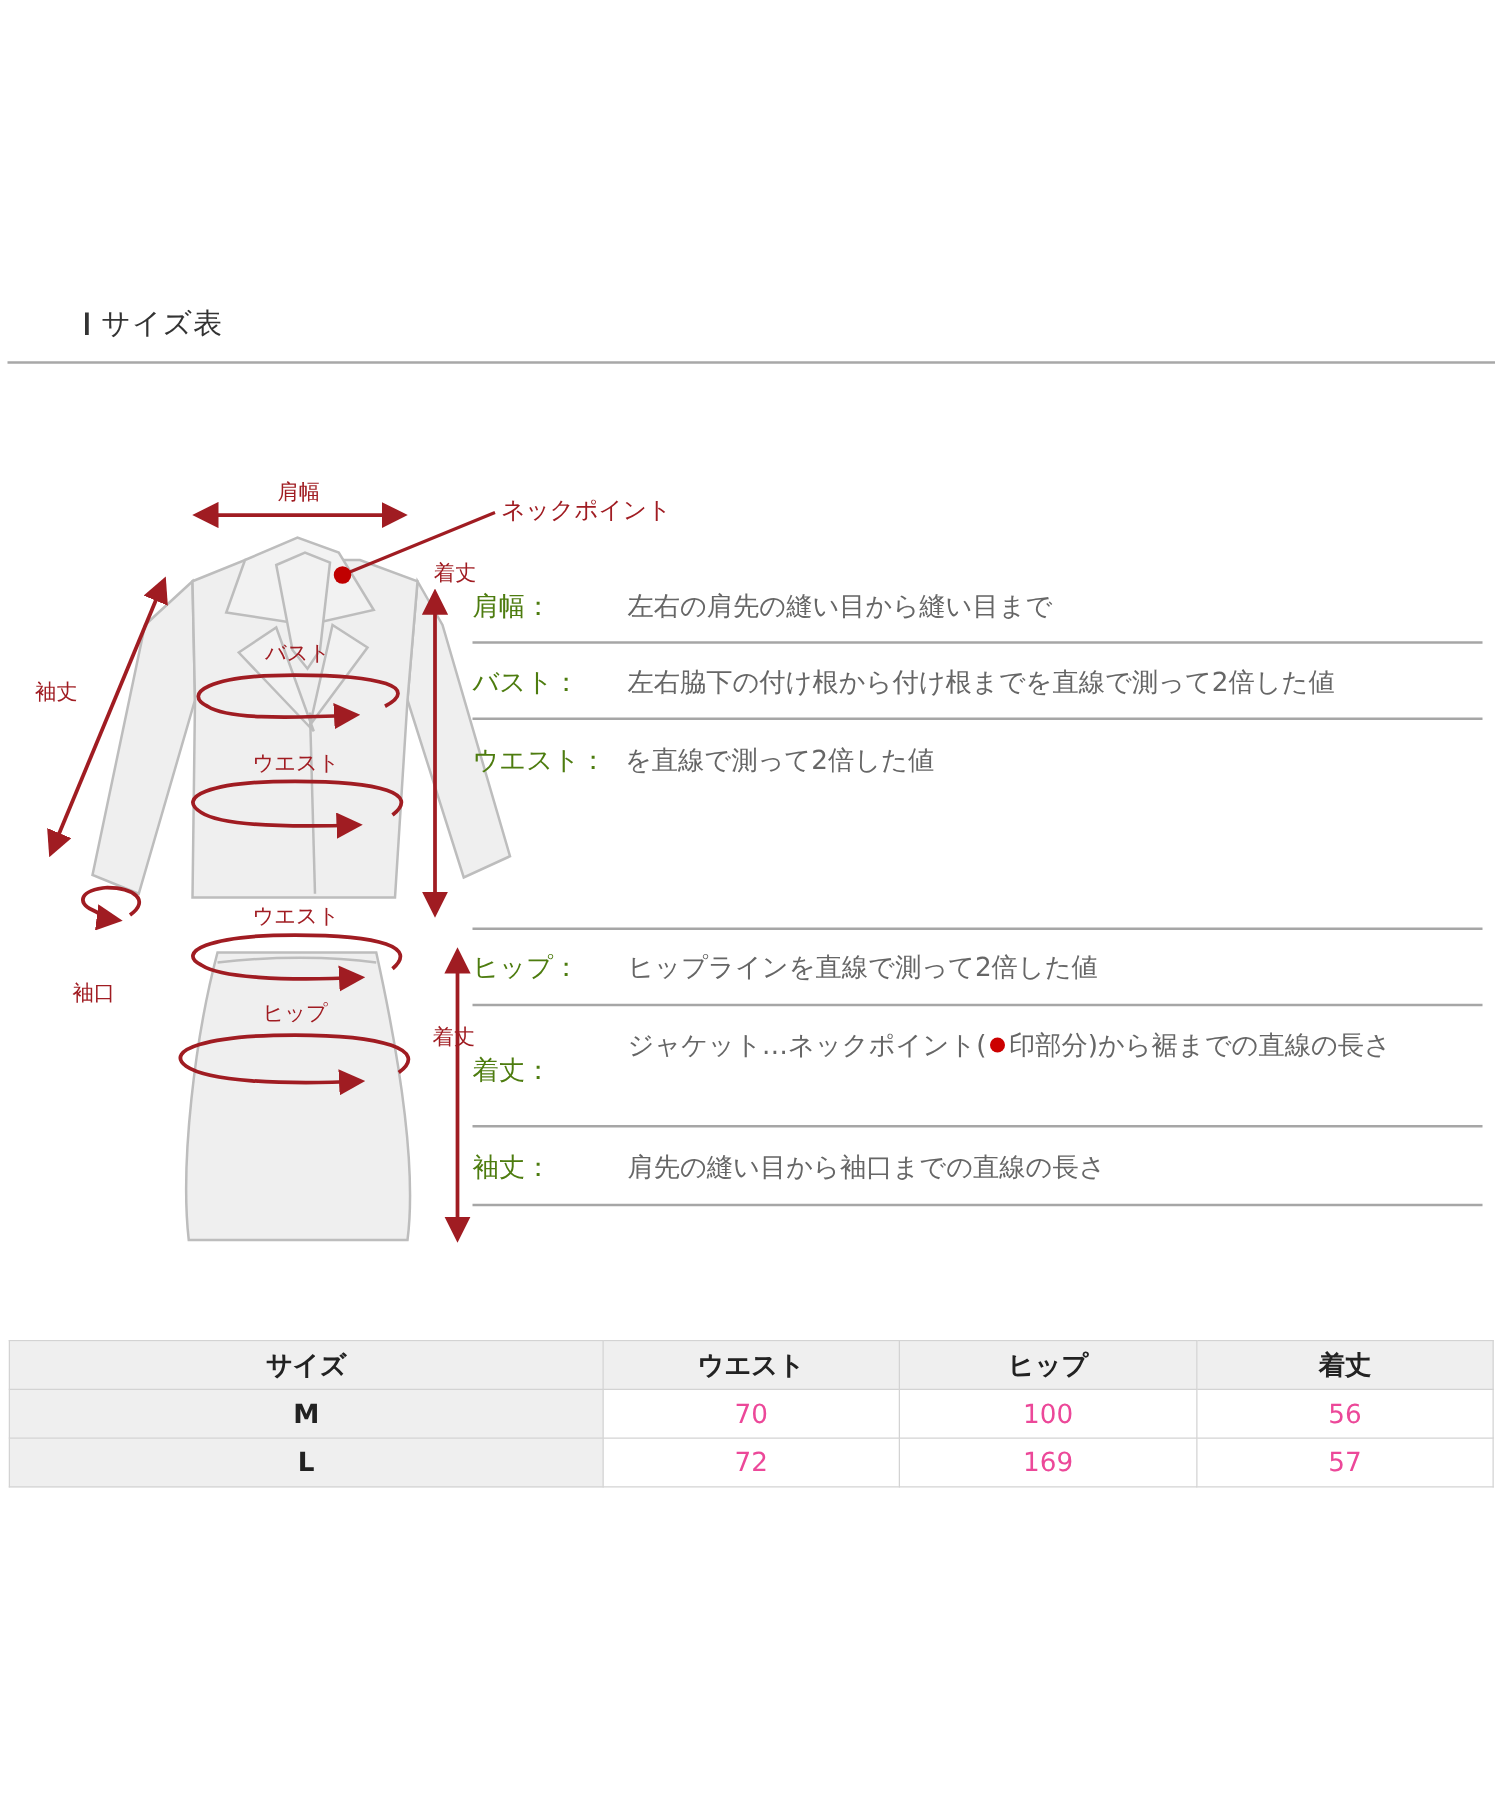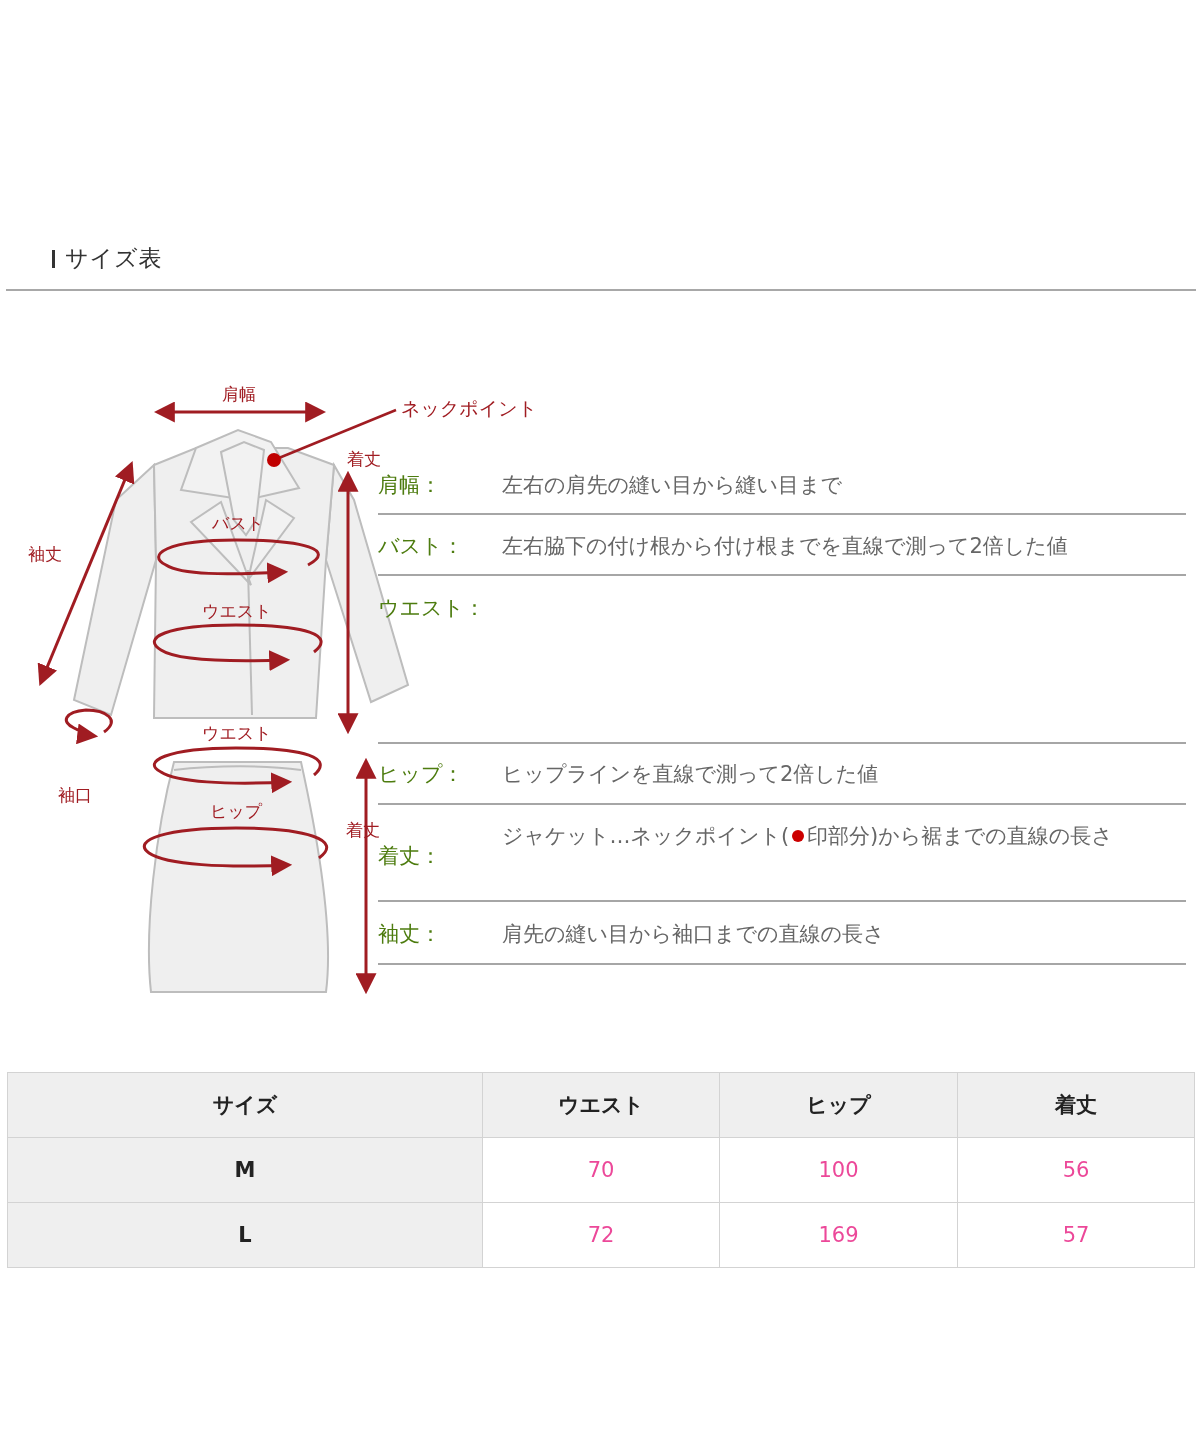--- a/index.html
+++ b/index.html
@@ -1,34 +1,34 @@
 <!DOCTYPE html>
 <html><head>
   <meta charset="utf-8">
   <style>
     html, body { margin: 0; padding: 0; background: #ffffff; }
     body { width: 1200px; height: 1440px; position: relative; overflow: hidden;
            font-family: "DejaVu Sans", "Liberation Sans", sans-serif; color: #444; }
-    .section-title { position: absolute; left: 4px; top: 243px; font-size: 23px; color: #333; letter-spacing: 1px; padding-left: 48px; }
+    .section-title { position: absolute; left: 20px; top: 243px; font-size: 23px; color: #333; letter-spacing: 1px; padding-left: 48px; }
     .section-title .bar { display: inline-block; width: 3px; height: 18px; background: #333; margin-right: 10px; vertical-align: -2px; }
     .title-rule { position: absolute; left: 6px; top: 289px; width: 1190px; height: 2px; background: #a8a8a8; }
 
     .diagram { position: absolute; left: 16px; top: 370px; width: 560px; height: 640px; }
     .diagram svg { position: absolute; left: 0; top: 0; }
     .dlabel { position: absolute; color: #a01c22; font-size: 17px; white-space: nowrap; line-height: 1; }
 
     .desc { position: absolute; left: 378px; width: 808px; }
     .desc-row { position: absolute; left: 0; width: 808px; font-size: 21px; color: #555; }
     .desc-row .term { position: absolute; left: 0; top: 0; color: #4d7c0f; }
     .desc-row .def { position: absolute; left: 124px; top: 0; color: #666; line-height: 35px; }
     .desc-rule { position: absolute; left: 0; width: 808px; height: 2px; background: #a6a6a6; }
     .dot { display: inline-block; width: 12px; height: 12px; border-radius: 50%; background: #c00; margin: 0 3px 2px 3px; vertical-align: middle; }
 
     .size-table { position: absolute; left: 7px; top: 1072px; width: 1187px; border-collapse: collapse; table-layout: fixed; }
-    .size-table th, .size-table td { border: 1px solid #d3d3d3; height: 38px; text-align: center; font-size: 21px; padding: 13px; }
+    .size-table th, .size-table td { border: 1px solid #d3d3d3; height: 38px; text-align: center; font-size: 21px; padding: 0; }
     .size-table th { background: #efefef; color: #222; font-weight: bold; }
     .size-table td { background: #ffffff; color: #ec4899; }
     .size-table td.size-cell { background: #efefef; color: #222; font-weight: bold; }
   </style>
 </head>
 <body>
 
 <div class="section-title"><span class="bar"></span><span>サイズ表</span></div>
 <div class="title-rule"></div>
 
@@ -107,20 +107,21 @@
 
   <div class="desc-row" style="top:529px;">
     <span class="term" style="line-height:35px;">バスト：</span>
     <span class="def">左右脇下の付け根から付け根までを直線で測って2倍した値</span>
   </div>
   <div class="desc-rule" style="top:574px;"></div>
 
   <div class="desc-row" style="top:591px;">
     <span class="term" style="line-height:35px;">ウエスト：</span>
     <div class="def" style="left:122px;">
+      <div>を直線で測って2倍した値</div>
     </div>
   </div>
   <div class="desc-rule" style="top:742px;"></div>
 
   <div class="desc-row" style="top:757px;">
     <span class="term" style="line-height:35px;">ヒップ：</span>
     <span class="def">ヒップラインを直線で測って2倍した値</span>
   </div>
   <div class="desc-rule" style="top:803px;"></div>
 

